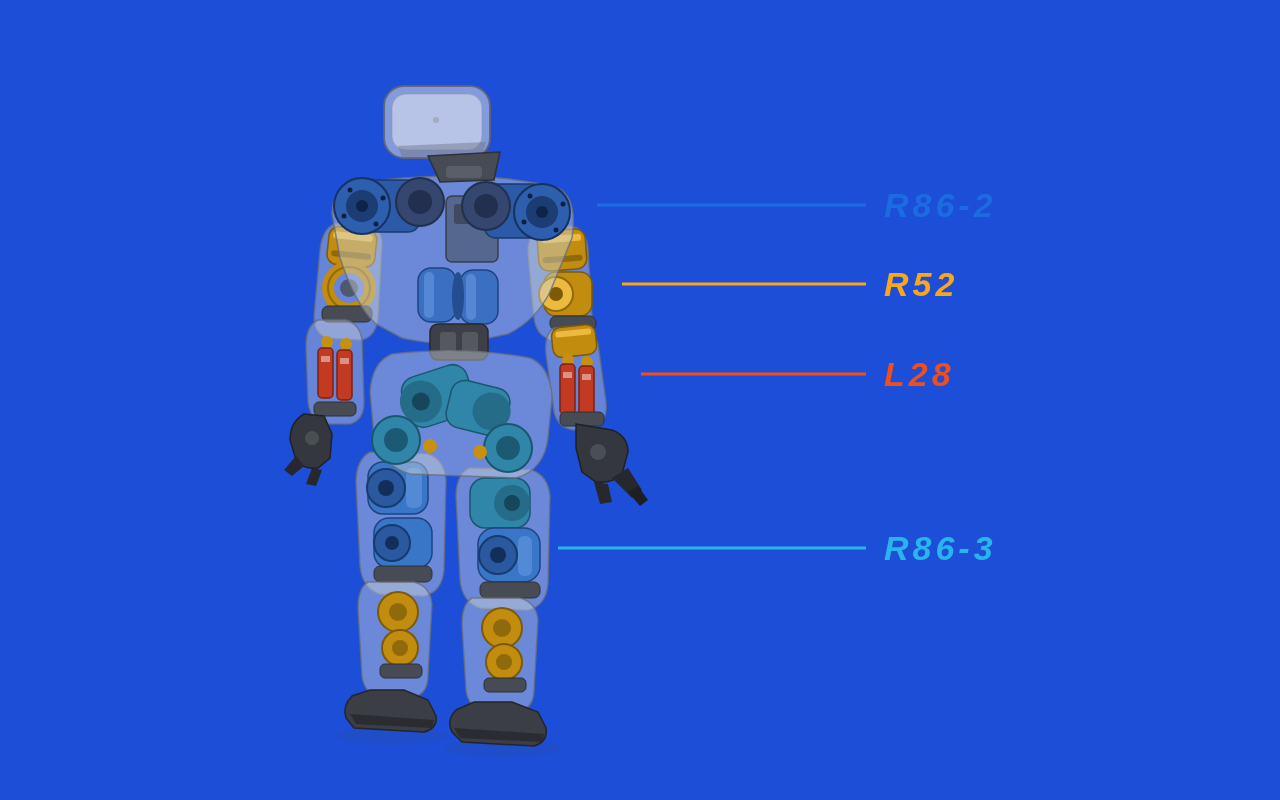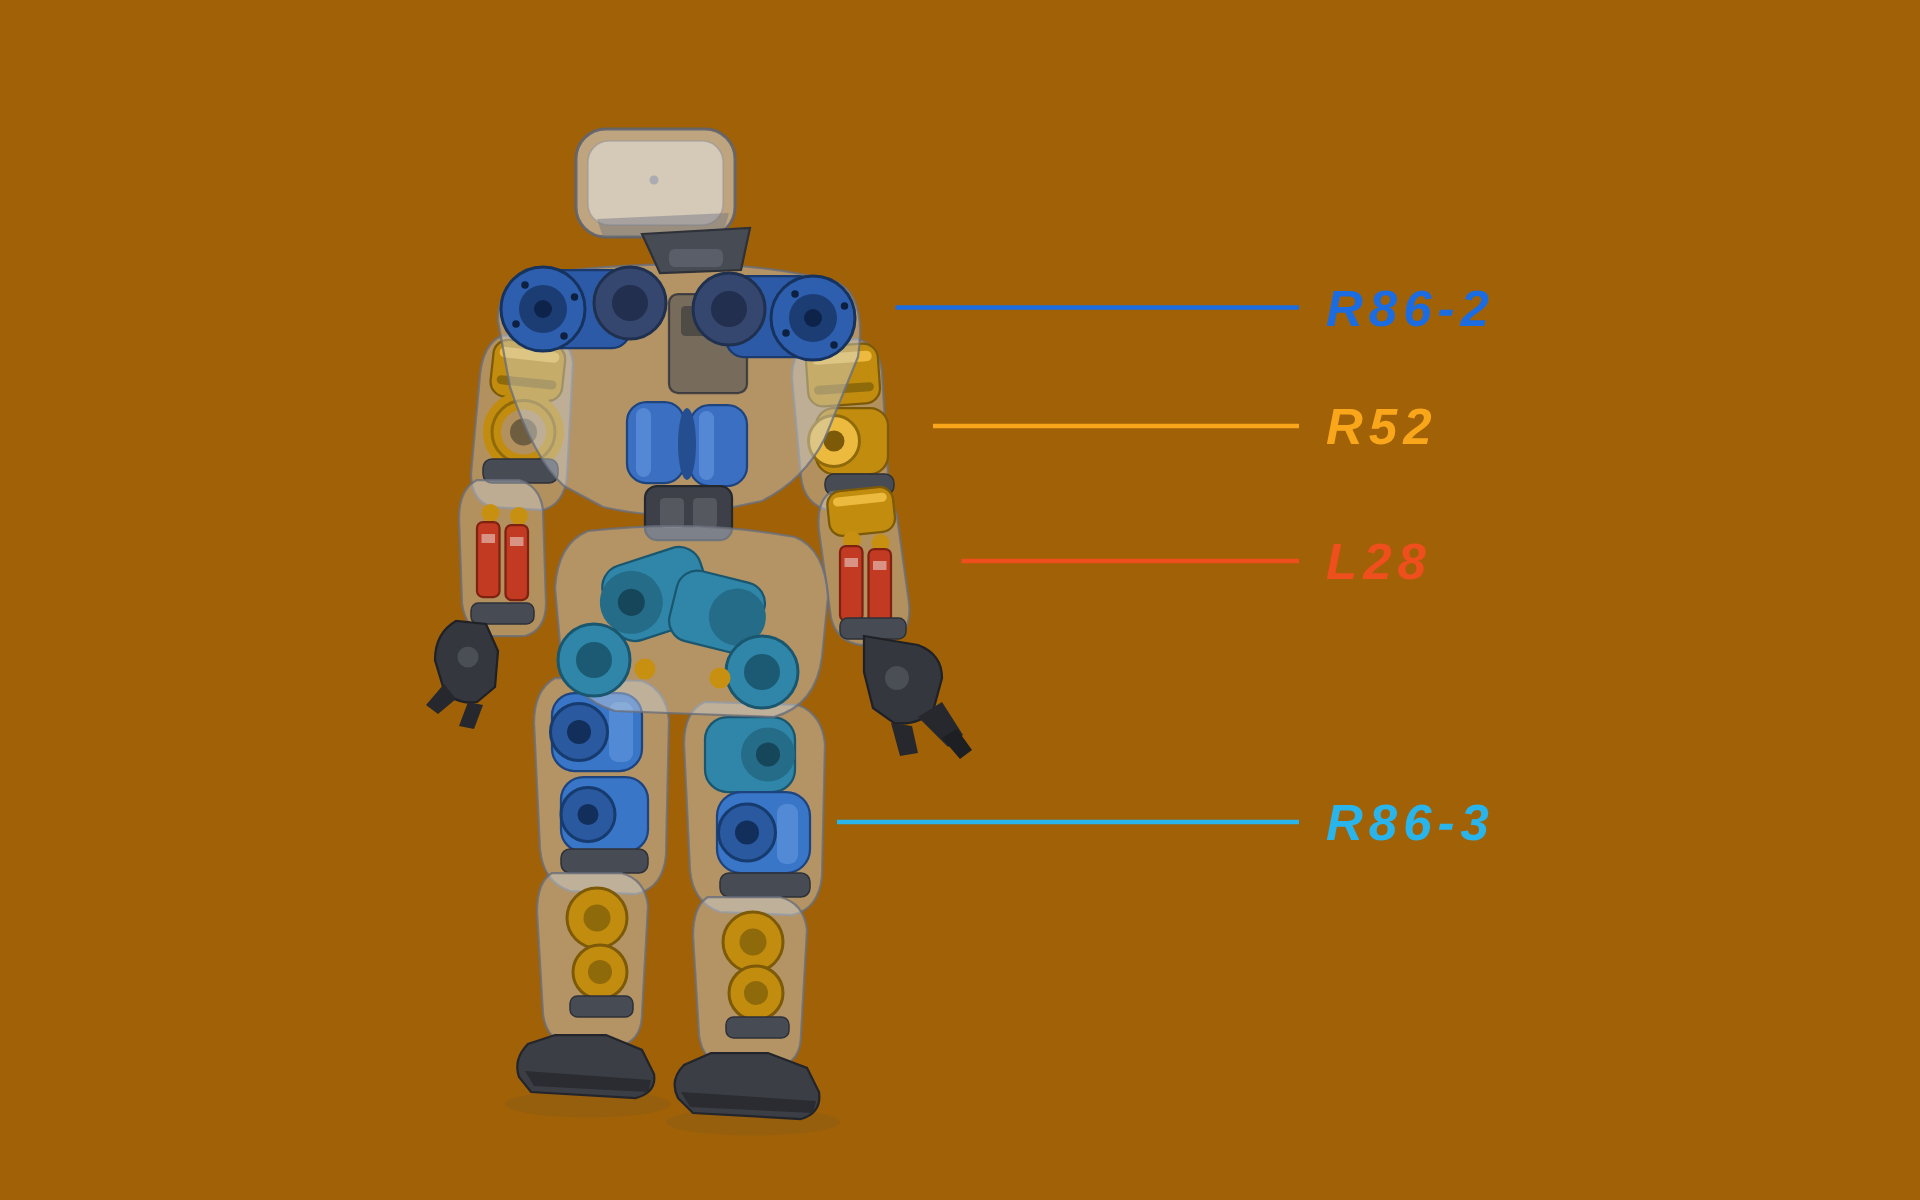--- a/index.html
+++ b/index.html
@@ -5,21 +5,21 @@
   * { margin: 0; padding: 0; box-sizing: border-box; }
   html, body {
     width: 1280px; height: 800px;
     background: #ffffff;
     overflow: hidden;
     font-family: "Liberation Sans", sans-serif;
   }
   .stage {
     position: relative;
     width: 1280px; height: 800px;
-    background: #a16207;
+    background: #1d4ed8;
   }
   .callout-text {
     font-family: "Liberation Sans", sans-serif;
     font-style: italic;
     font-weight: bold;
     font-size: 34px;
     letter-spacing: 4px;
   }
 </style>
 </head>

